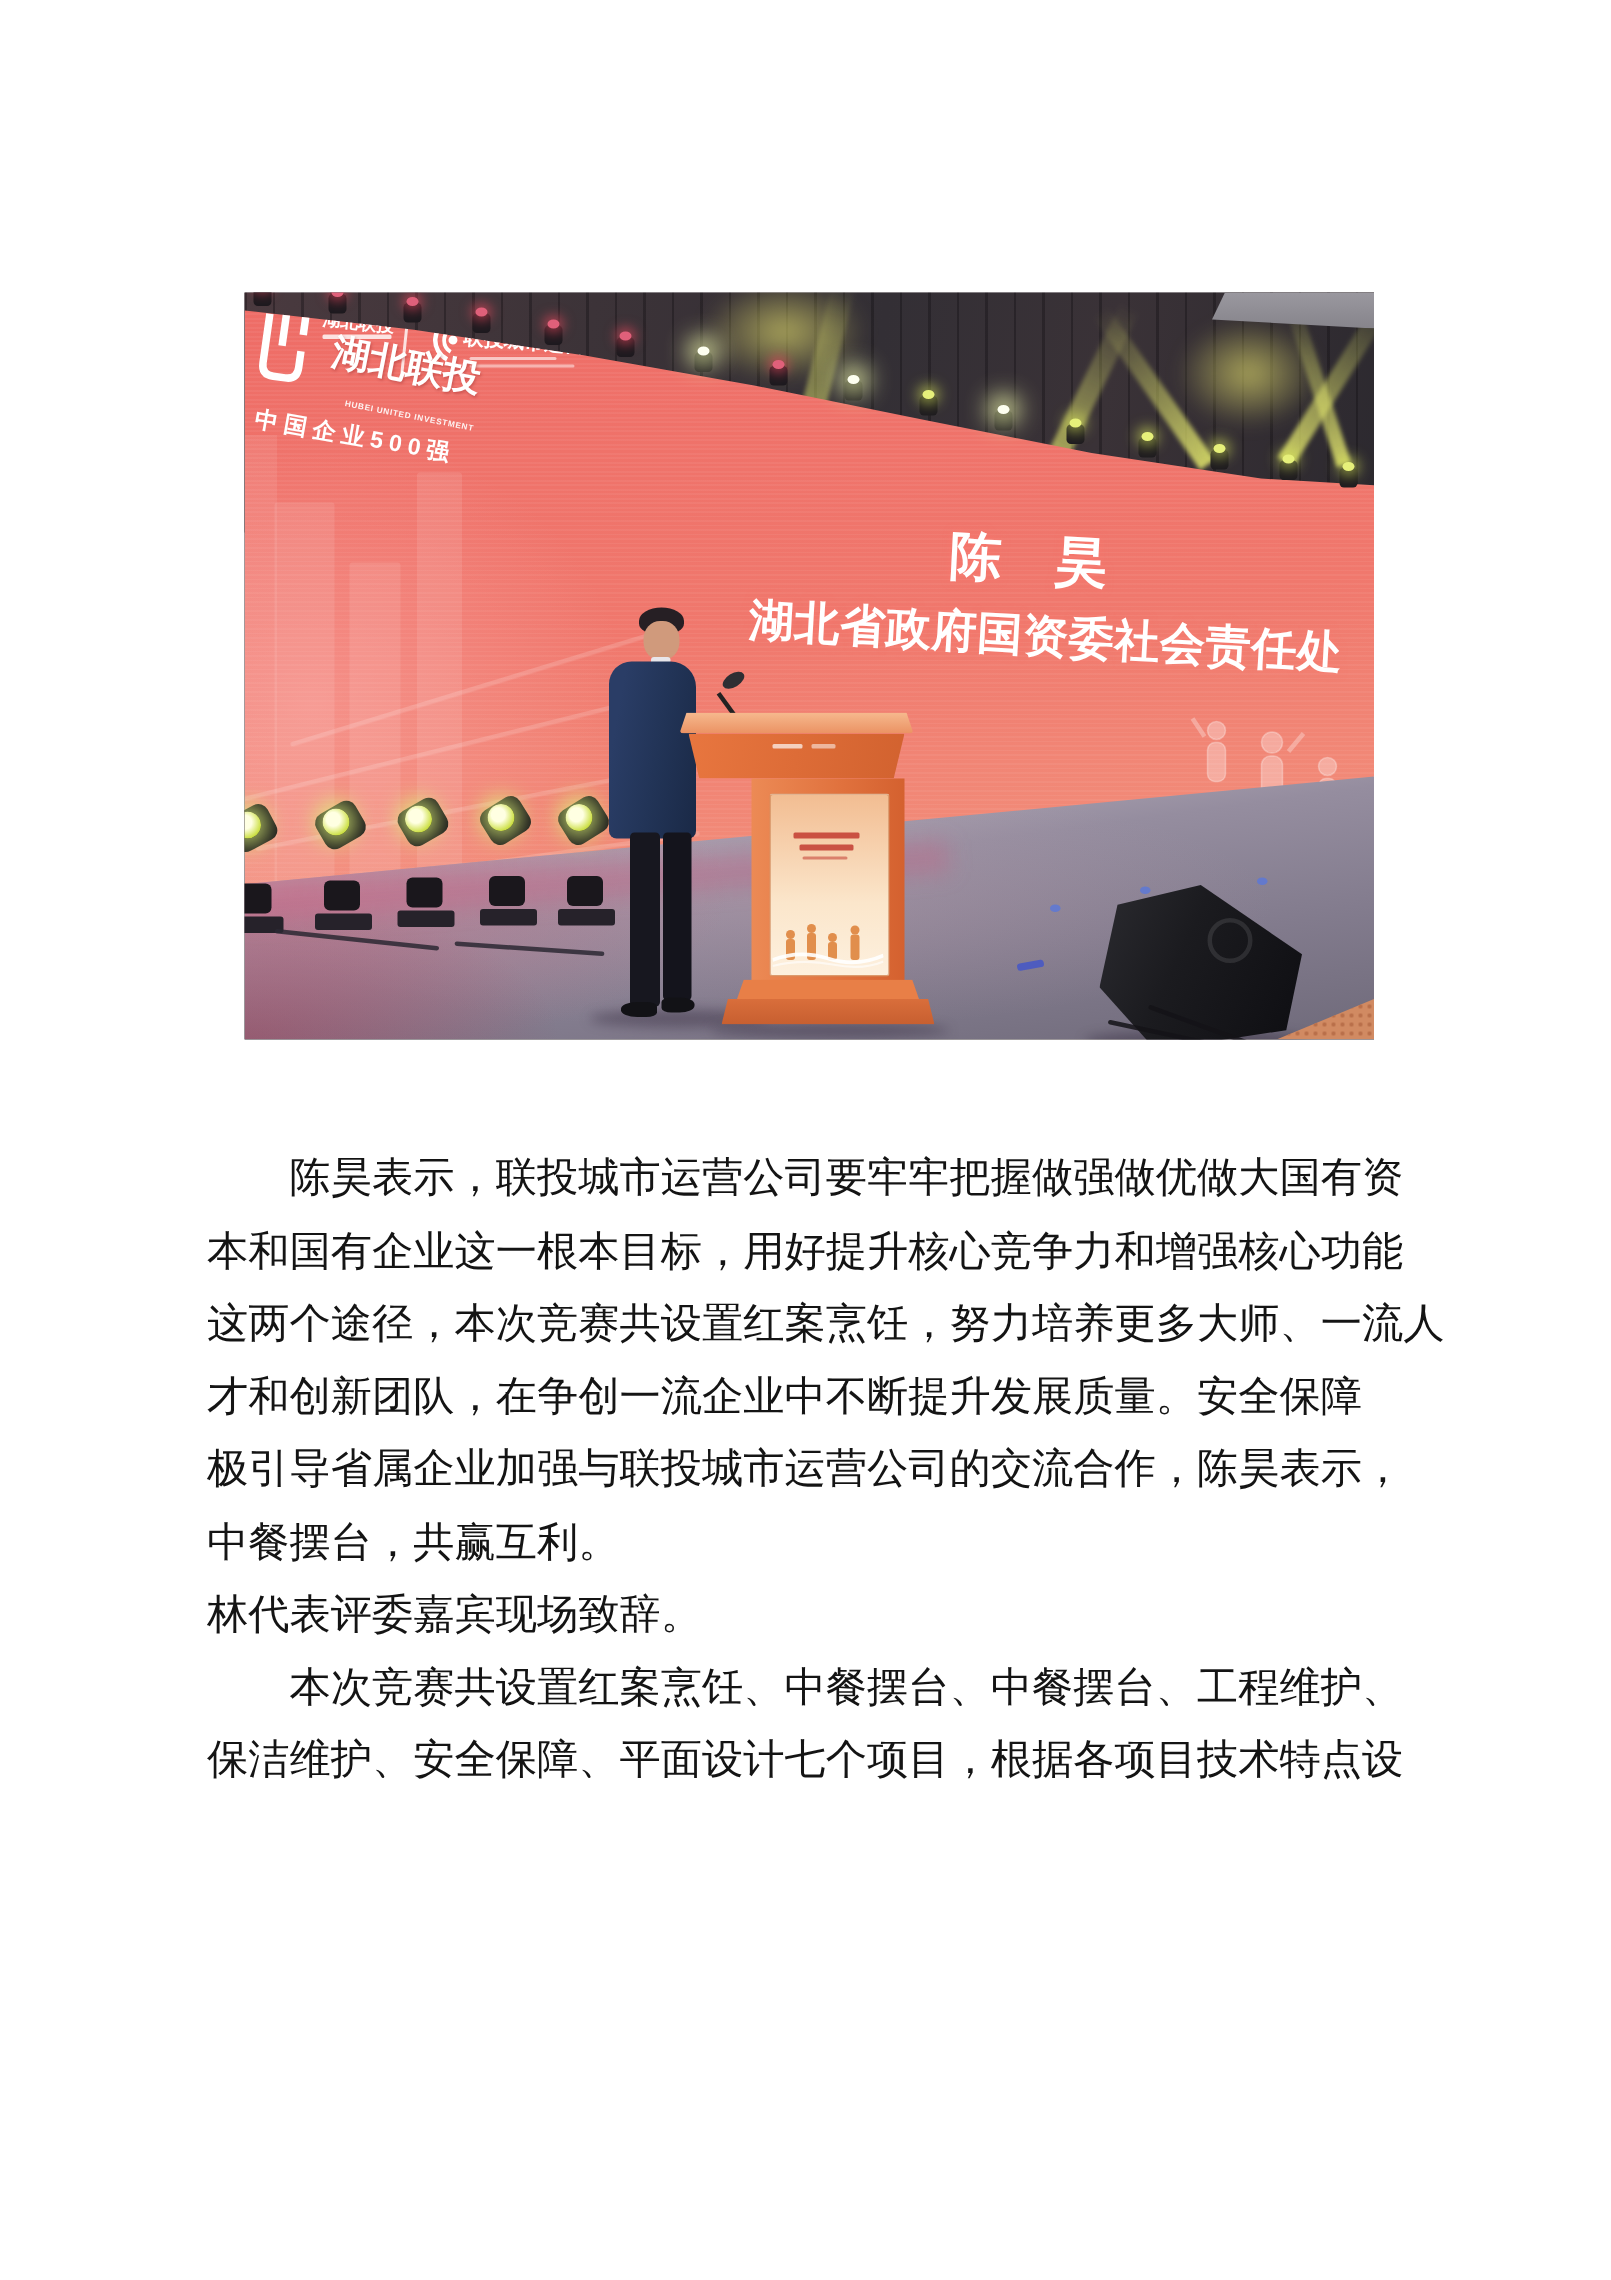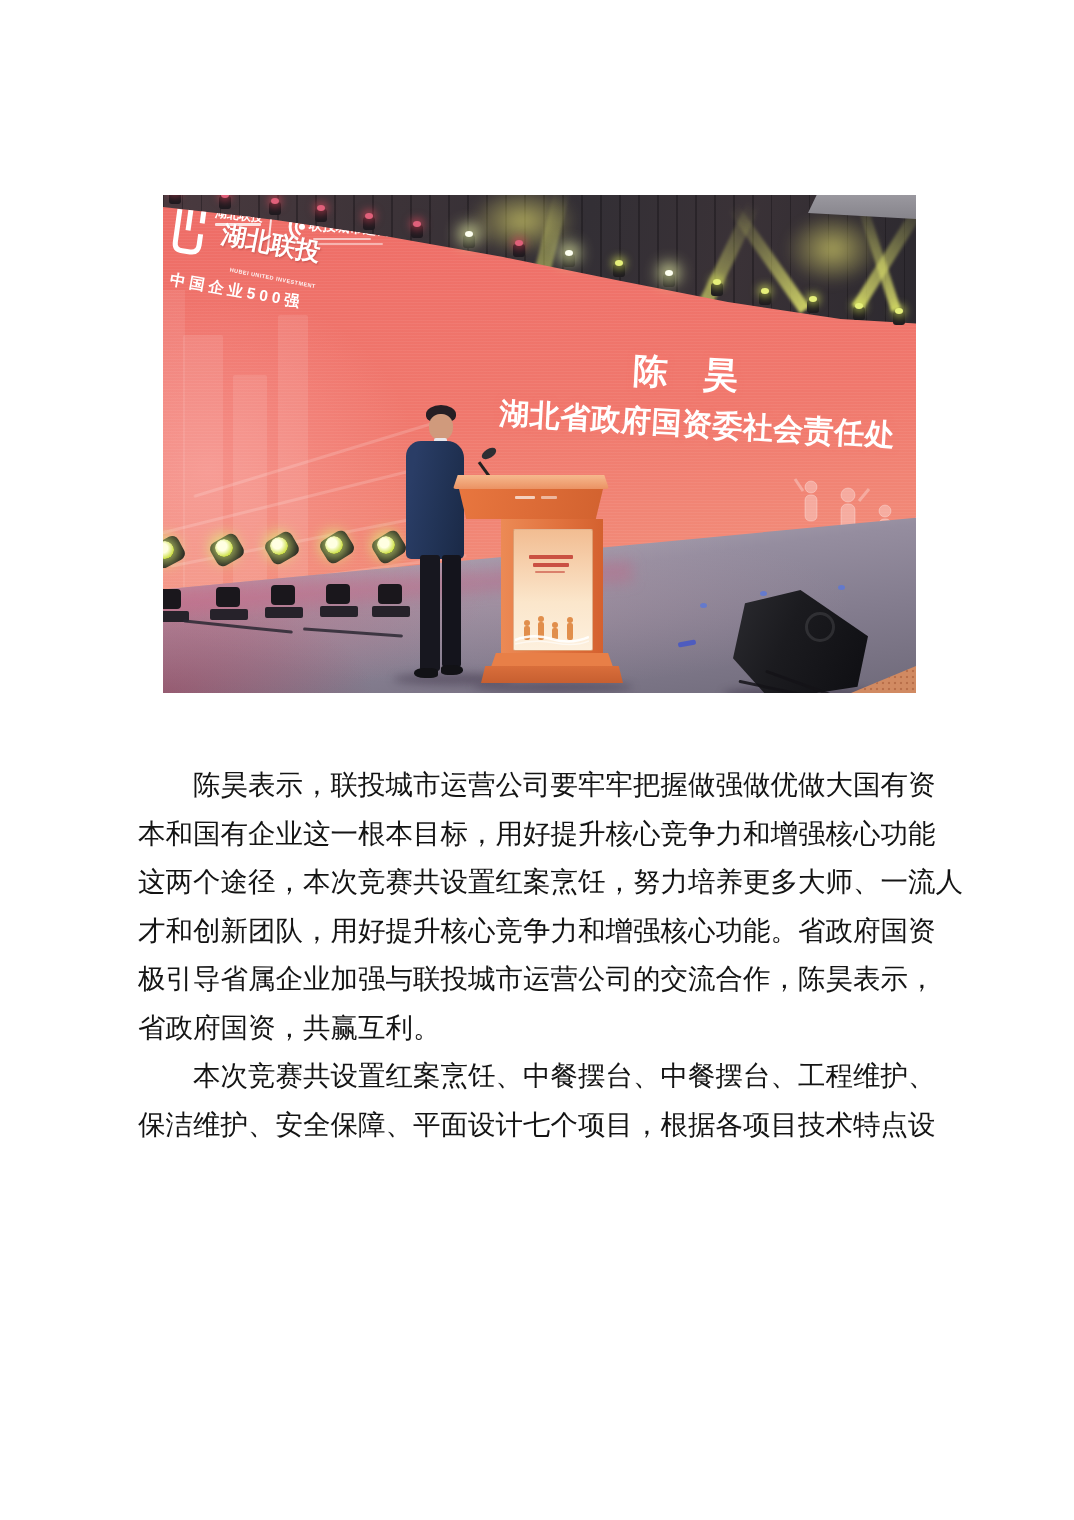--- a/index.html
+++ b/index.html
@@ -276,21 +276,22 @@
     <i class="cable" style="left:575px;top:492px;width:70px;transform:rotate(12deg);background:#141318;"></i>
     <i class="cable" style="left:600px;top:490px;width:90px;transform:rotate(20deg);background:#141318;"></i>
     <i class="bluecable" style="left:515px;top:446px;width:18px;transform:rotate(-10deg);"></i>
     <div class="mat"></div>
   </div>
 
   <div class="bodytext">
     <div class="line indent">陈昊表示，联投城市运营公司要牢牢把握做强做优做大国有资</div>
     <div class="line">本和国有企业这一根本目标，用好提升核心竞争力和增强核心功能</div>
     <div class="line">这两个途径，本次竞赛共设置红案烹饪，努力培养更多大师、一流人</div>
-    <div class="line">才和创新团队，用好提升核心竞争力和增强核心功能。省政府国资</div>
+    <div class="line">才和创新团队，在争创一流企业中不断提升发展质量。安全保障</div>
     <div class="line">极引导省属企业加强与联投城市运营公司的交流合作，陈昊表示，</div>
-    <div class="line">省政府国资，共赢互利。</div>
+    <div class="line">中餐摆台，共赢互利。</div>
+    <div class="line">林代表评委嘉宾现场致辞。</div>
     <div class="line indent">本次竞赛共设置红案烹饪、中餐摆台、中餐摆台、工程维护、</div>
     <div class="line">保洁维护、安全保障、平面设计七个项目，根据各项目技术特点设</div>
   </div>
 
 
 </div>
 
 </body></html>

